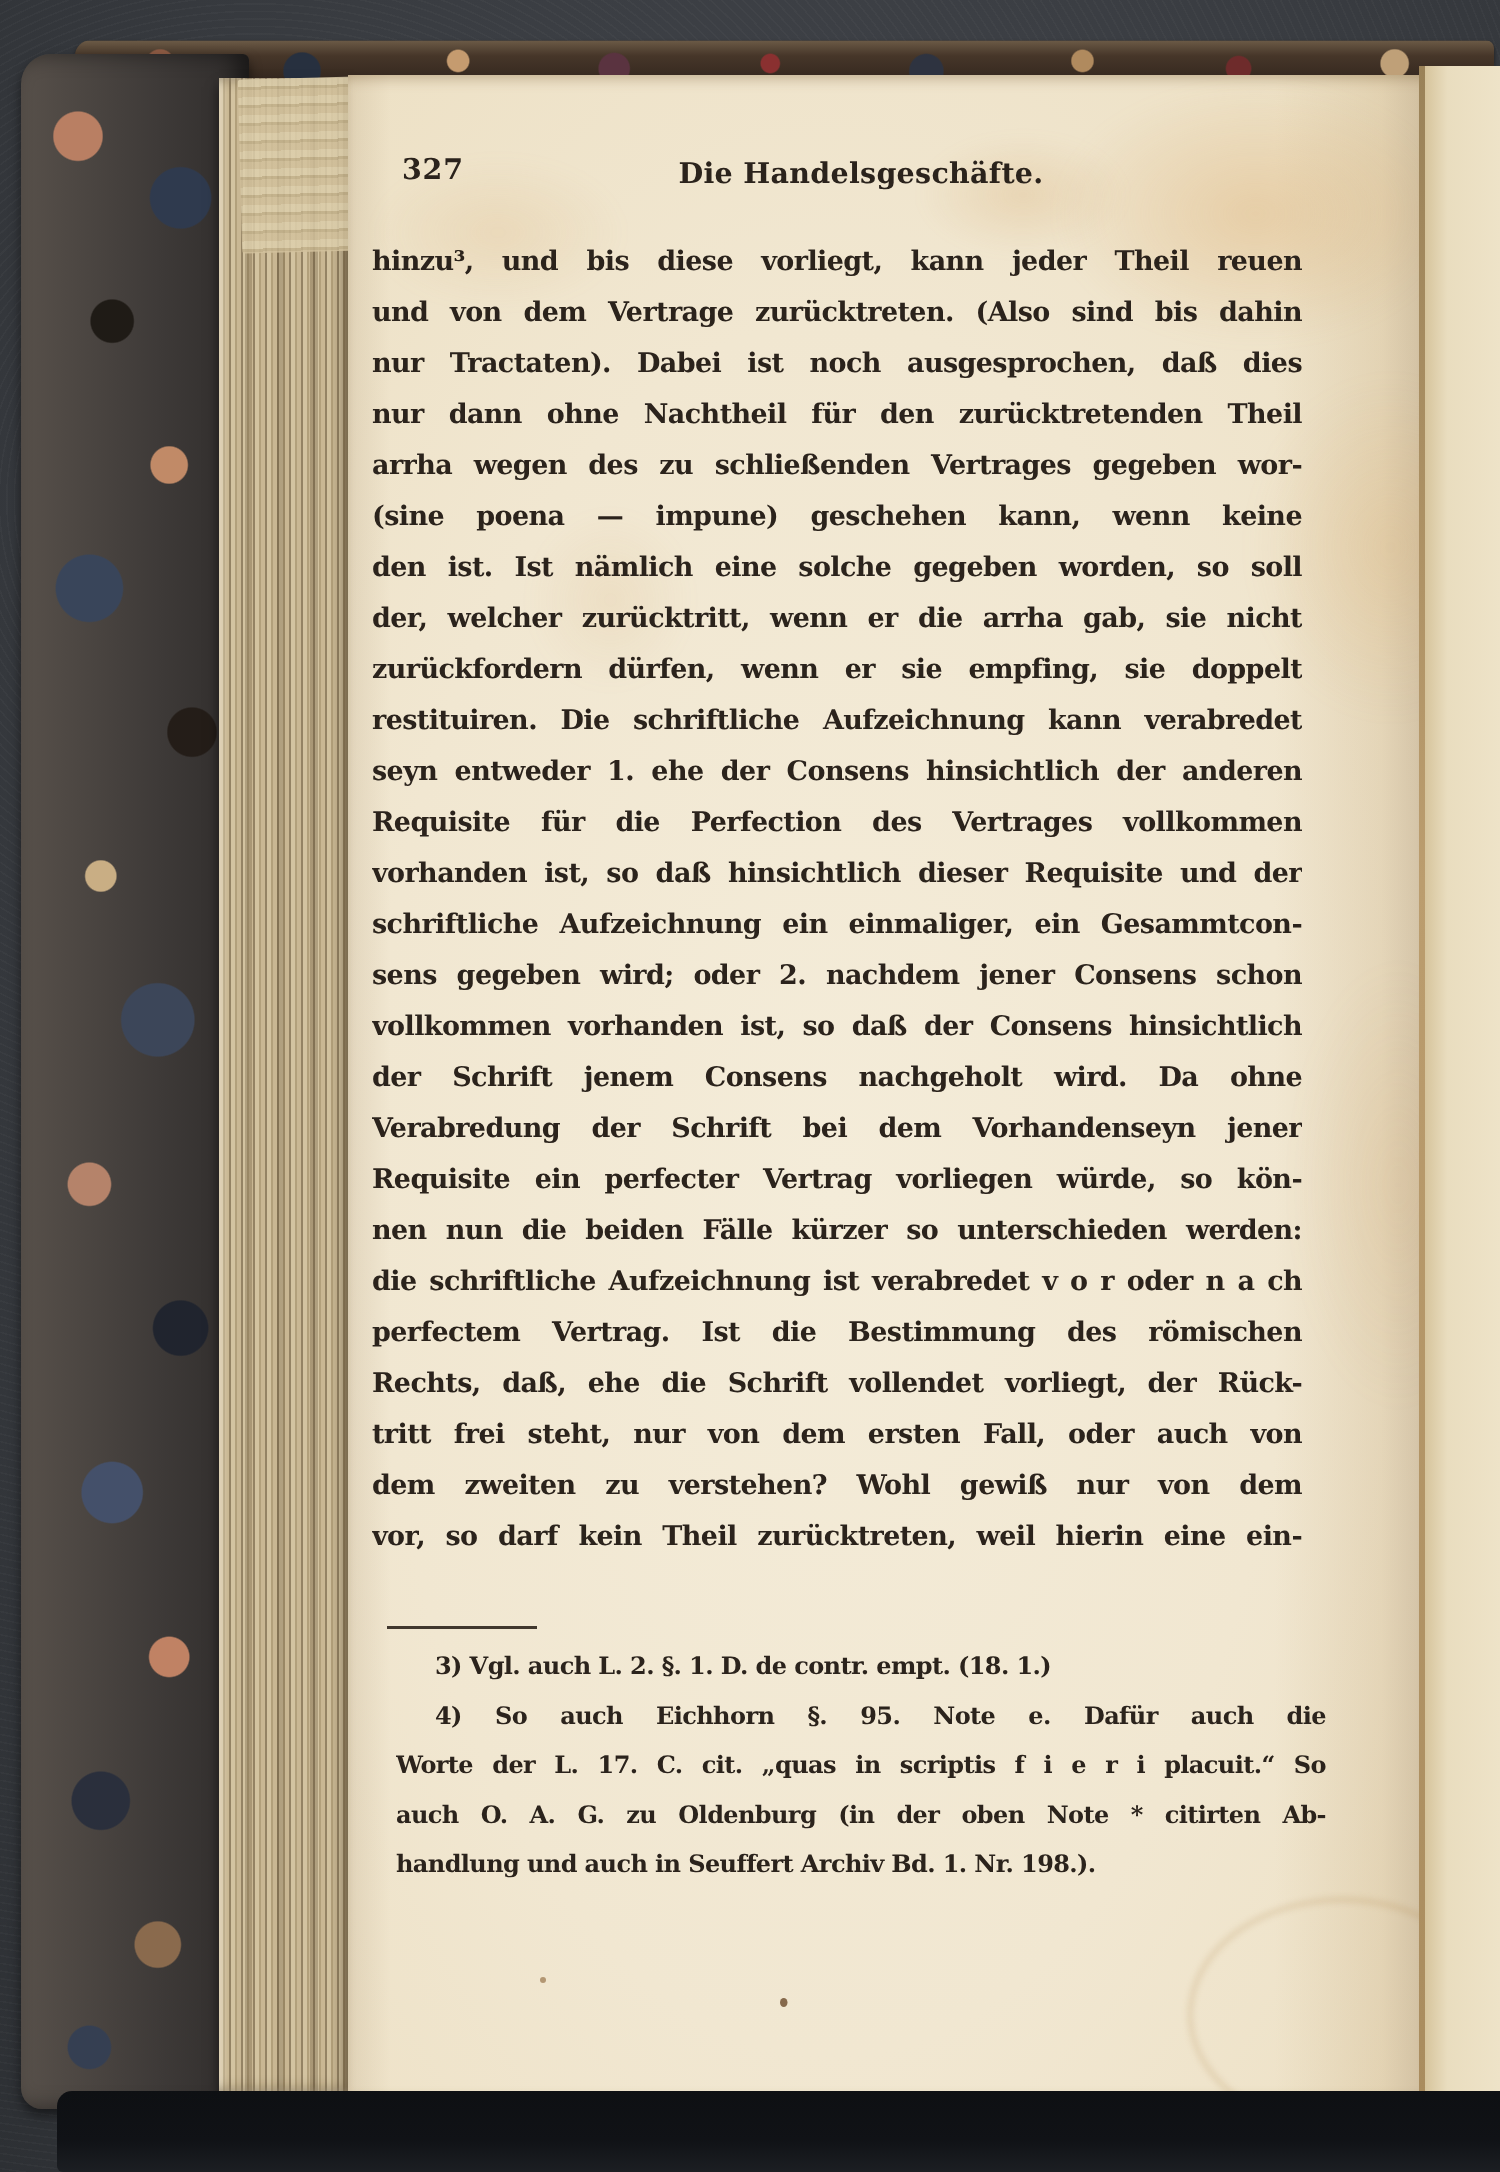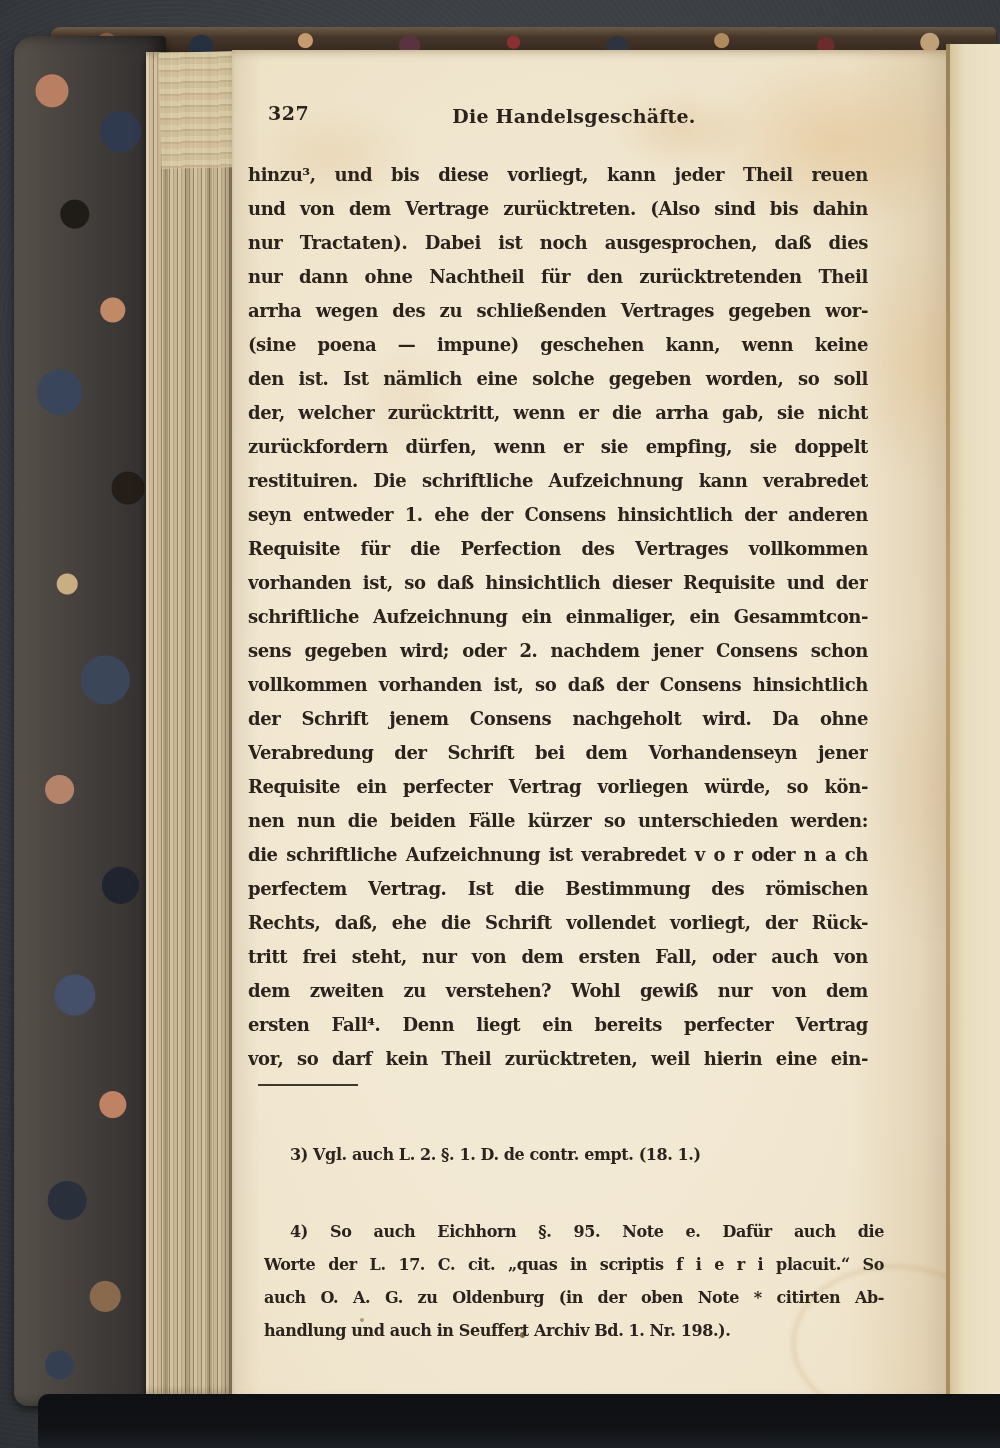--- a/index.html
+++ b/index.html
@@ -106,21 +106,21 @@
   .bline::after{content:""; display:inline-block; width:100%; height:0;}
 
   .fnrule{position:absolute; left:26px; top:1034px; width:100px; height:2px; background:#41382e;}
 
   .fn-block{position:absolute; left:32px; top:1044px; width:620px;}
   .fline{
     height:33px; line-height:33px; font-size:16px; font-weight:bold;
     letter-spacing:-0.4px; text-align:justify; overflow:hidden;
   }
   .fline.justify::after{content:""; display:inline-block; width:100%; height:0;}
-  .fline.indent{text-indent:26px;margin-top:44px;}
+  .fline.indent{text-indent:26px;}
   .fline.plain{text-align:left;}
 
   
   .gutter-crease{
     position:absolute; left:946px; top:44px; width:4px; height:1360px;
     background:linear-gradient(180deg, #9a8258 0%, #bb9d6e 40%, #a98c5e 100%);
   }
   .facing-page{
     position:absolute; left:950px; top:44px; width:50px; height:1360px;
     background:linear-gradient(90deg, #d6c49c 0%, #e9ddbf 30%, #eee3c8 100%);
@@ -178,21 +178,20 @@
       <div class="bline">vollkommen vorhanden ist, so daß der Consens hinsichtlich</div>
       <div class="bline">der Schrift jenem Consens nachgeholt wird. Da ohne</div>
       <div class="bline">Verabredung der Schrift bei dem Vorhandenseyn jener</div>
       <div class="bline">Requisite ein perfecter Vertrag vorliegen würde, so kön-</div>
       <div class="bline">nen nun die beiden Fälle kürzer so unterschieden werden:</div>
       <div class="bline">die schriftliche Aufzeichnung ist verabredet v o r oder n a ch</div>
       <div class="bline">perfectem Vertrag. Ist die Bestimmung des römischen</div>
       <div class="bline">Rechts, daß, ehe die Schrift vollendet vorliegt, der Rück-</div>
       <div class="bline">tritt frei steht, nur von dem ersten Fall, oder auch von</div>
       <div class="bline">dem zweiten zu verstehen? Wohl gewiß nur von dem</div>
-      <div class="bline">ersten Fall⁴. Denn liegt ein bereits perfecter Vertrag</div>
       <div class="bline">vor, so darf kein Theil zurücktreten, weil hierin eine ein-</div>
     </div>
 
     <div class="fnrule"></div>
 
     <div class="fn-block ink">
       <div class="fline indent plain">3) Vgl. auch L. 2. §. 1. D. de contr. empt. (18. 1.)</div>
       <div class="fline indent justify">4) So auch Eichhorn §. 95. Note e. Dafür auch die</div>
       <div class="fline justify">Worte der L. 17. C. cit. „quas in scriptis f i e r i placuit.“ So</div>
       <div class="fline justify">auch O. A. G. zu Oldenburg (in der oben Note * citirten Ab-</div>

